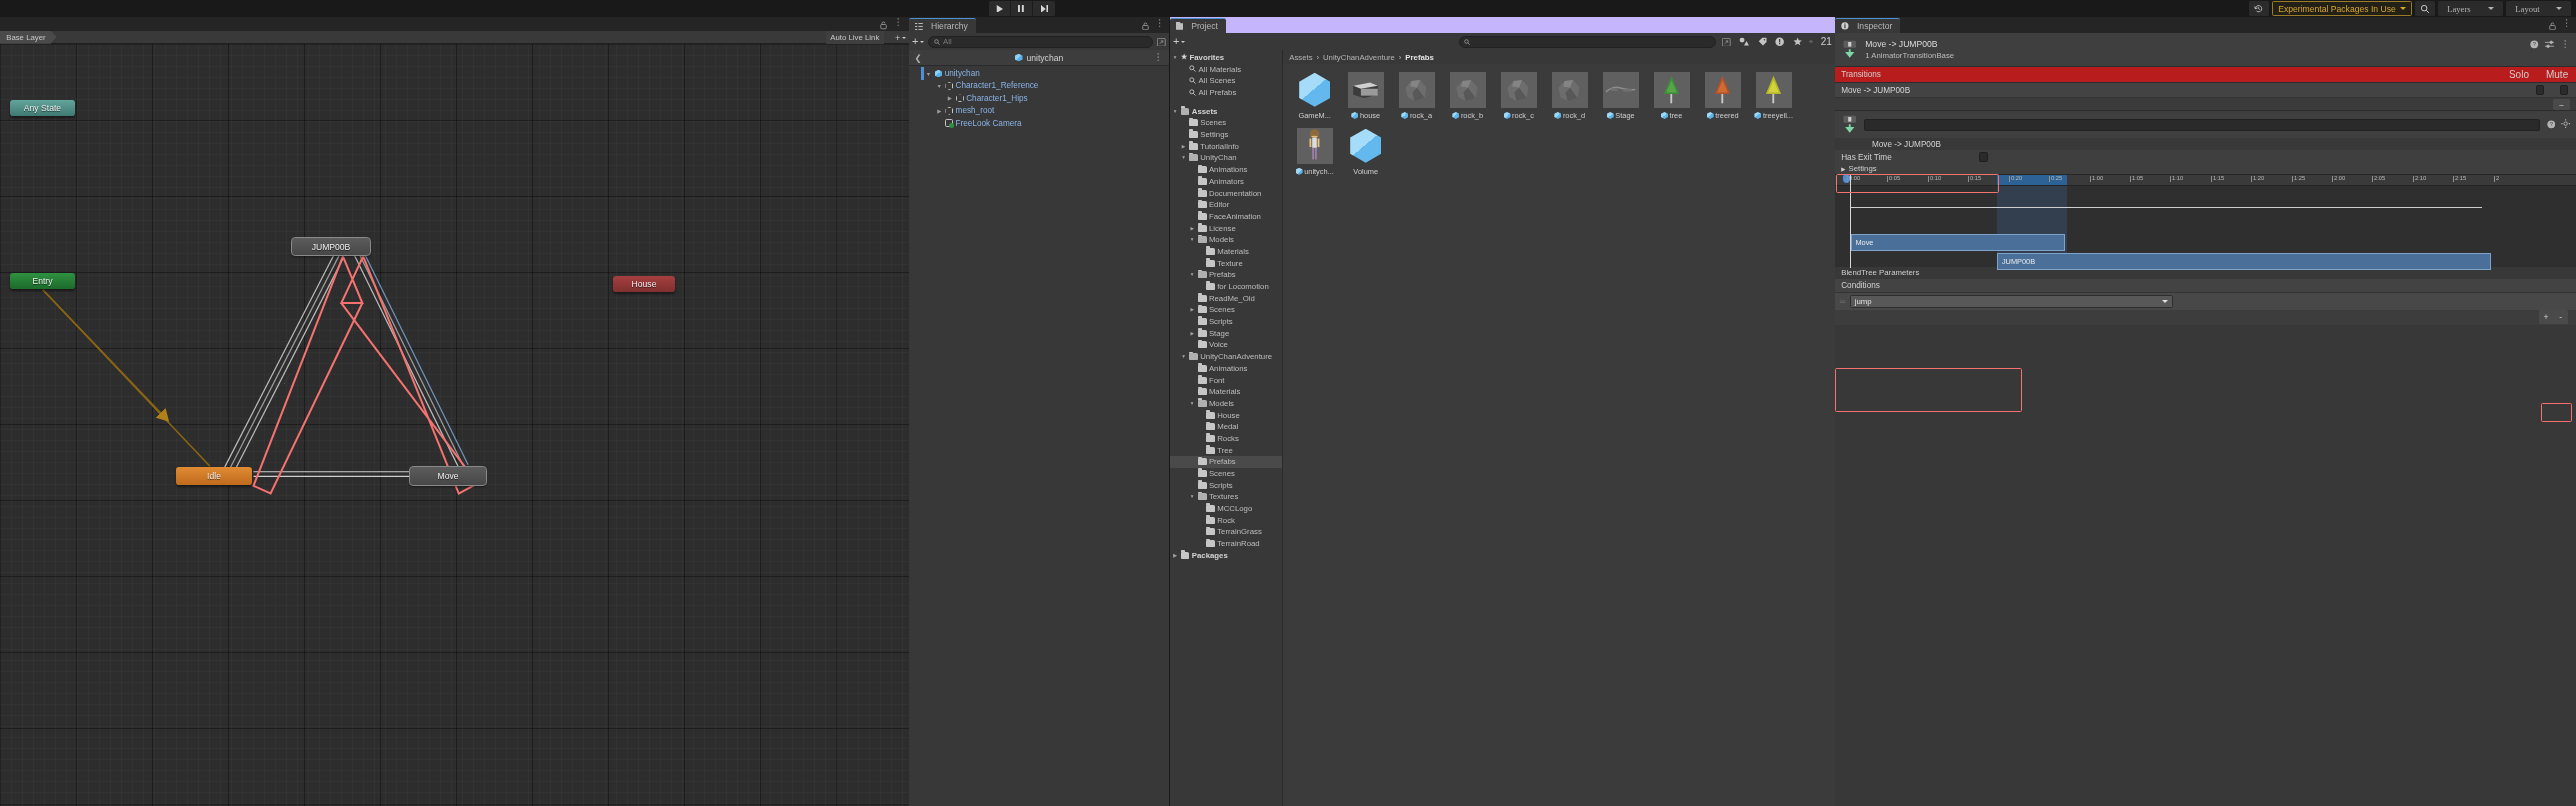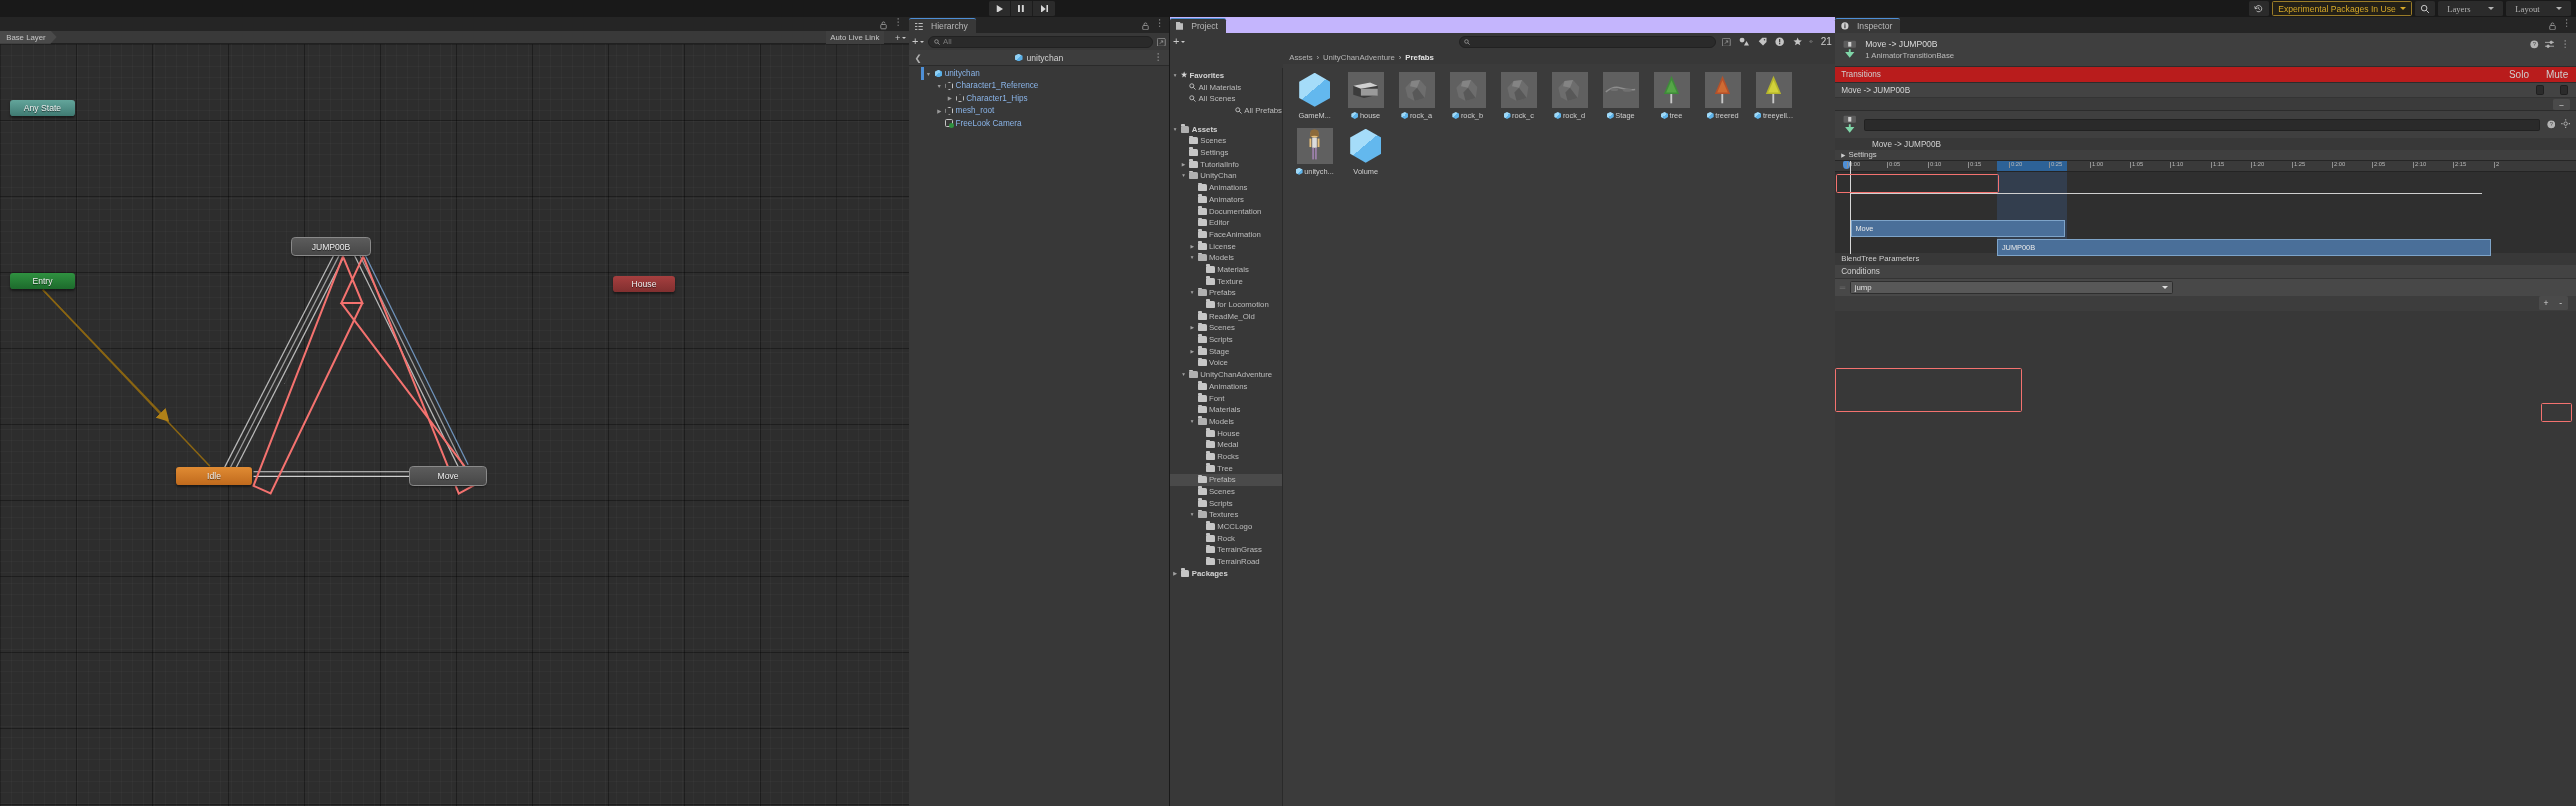--- a/index.html
+++ b/index.html
@@ -149,21 +149,21 @@
   }
   .cam-ico::after{ content:""; position:absolute; right:-1.6px; bottom:-1.6px; width:4.7px;height:4.7px;border-radius:50%;background:#2f9140;}
   .h-selbar { position: absolute; left: 0; top: 0; width: 2.3px; height: 12.4px; background: #4e8fd6; }
 
   
   #project { left: 1170px; top: 17px; width: 665px; height: 790px; background: #383838; }
   .p-tabbar { height: 16.3px; background: #c4b5fd; display: flex; align-items: flex-end; }
   .p-toolbar { height: 17px; background: #383838; display: flex; align-items: center; padding: 0 3.1px; gap: 3.9px; }
   .p-icon { width: 14px; height: 13.2px; display: flex; align-items: center; justify-content: center; color: #c0c0c0; }
   .p-body { position: absolute; left: 0; top: 33px; right: 0; bottom: 0; display: flex; }
-  .p-tree { width: 113px; background: #383838; border-right: 0.8px solid #2a2a2a; padding-top: 1.6px; overflow: hidden; margin-top: 18px; }
+  .p-tree { width: 113px; background: #383838; border-right: 0.8px solid #2a2a2a; padding-top: 1.6px; overflow: hidden; }
   .t-row { height: 11.7px; display: flex; align-items: center; gap: 2.3px; font-size: 7.8px; color: #bdbdbd; white-space: nowrap; }
   .t-row.bold { font-weight: bold; color: #d4d4d4; }
   .t-row.sel { background: #4a4a4a; }
   .t-arrow { width: 7px; text-align: center; font-size: 4.7px; color: #a2a2a2; flex: 0 0 7px; }
   .folder {
     width: 8.6px; height: 7px; flex: 0 0 8.6px; background: #c6c6c6; border-radius: 0.8px 1.6px 0.8px 0.8px;
     position: relative;
   }
   .folder::before { content:""; position:absolute; left:0; top:-1.6px; width:3.9px; height:1.6px; background:#c6c6c6; border-radius:0.8px 0.8px 0 0;}
   .folder.open { background: #b0b0b0; }
@@ -568,21 +568,21 @@
             <span>All Materials</span>
           </div>
           <div class="t-row" style="padding-left: 10px;">
             <span class="t-arrow"></span>
             <span class="mag"><svg width="7" height="7" viewBox="0 0 9 9" fill="none" stroke="#c2c2c2" stroke-width="1.2">
                 <circle cx="3.6" cy="3.6" r="2.6"></circle>
                 <line x1="5.6" y1="5.6" x2="8.4" y2="8.4"></line>
               </svg></span>
             <span>All Scenes</span>
           </div>
-          <div class="t-row" style="padding-left: 10px; justify-content: flex-end;">
+          <div class="t-row" style="padding-left: 10px;">
             <span class="t-arrow"></span>
             <span class="mag"><svg width="7" height="7" viewBox="0 0 9 9" fill="none" stroke="#c2c2c2" stroke-width="1.2">
                 <circle cx="3.6" cy="3.6" r="2.6"></circle>
                 <line x1="5.6" y1="5.6" x2="8.4" y2="8.4"></line>
               </svg></span>
             <span>All Prefabs</span>
           </div>
           <div class="t-row" style="padding-left: 1.6px; height: 7px;"></div>
           <div class="t-row bold" style="padding-left: 1.6px;">
             <span class="t-arrow">▼</span>
@@ -1044,20 +1044,24 @@
                 <line x1="0.4" y1="6" x2="2" y2="6"></line>
                 <line x1="10" y1="6" x2="11.6" y2="6"></line>
               </g>
             </svg>
         </span>
       </div>
     </div>
 
     <div class="mv-label">Move -&gt; JUMP00B</div>
 
+    <div class="exit-time-row">
+      <span>Has Exit Time</span>
+      <span class="exit-chk"></span>
+    </div>
     <div class="settings-row">
       <span style="font-size:5.4px">▶</span>
       <span>Settings</span>
     </div>
 
     <div class="tl">
       <div class="tl-ruler" id="tl-ruler">
         <div class="tl-sel" style="left:162px;width:70px"></div>
         <div class="tl-ph-knob" style="left:7.8px"></div>
       <div class="tick" style="left: 14px;">0:00</div>

